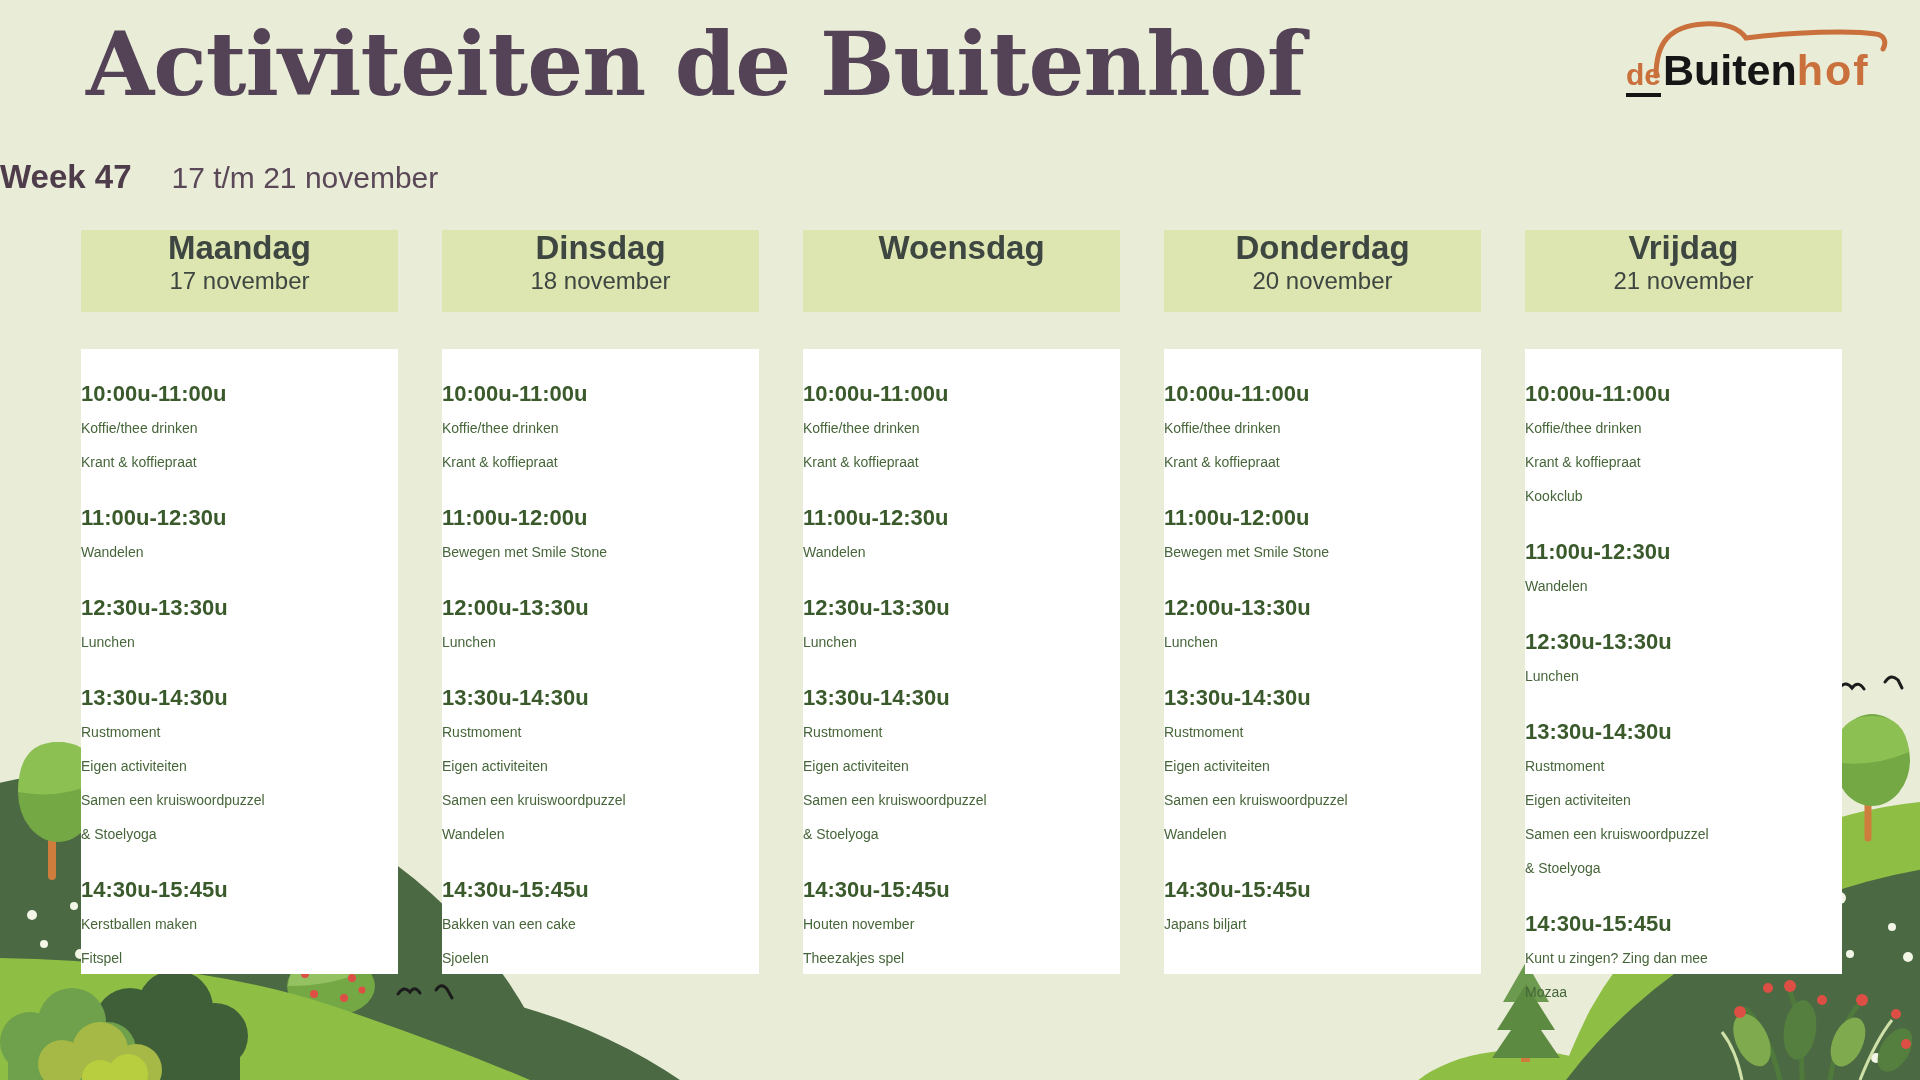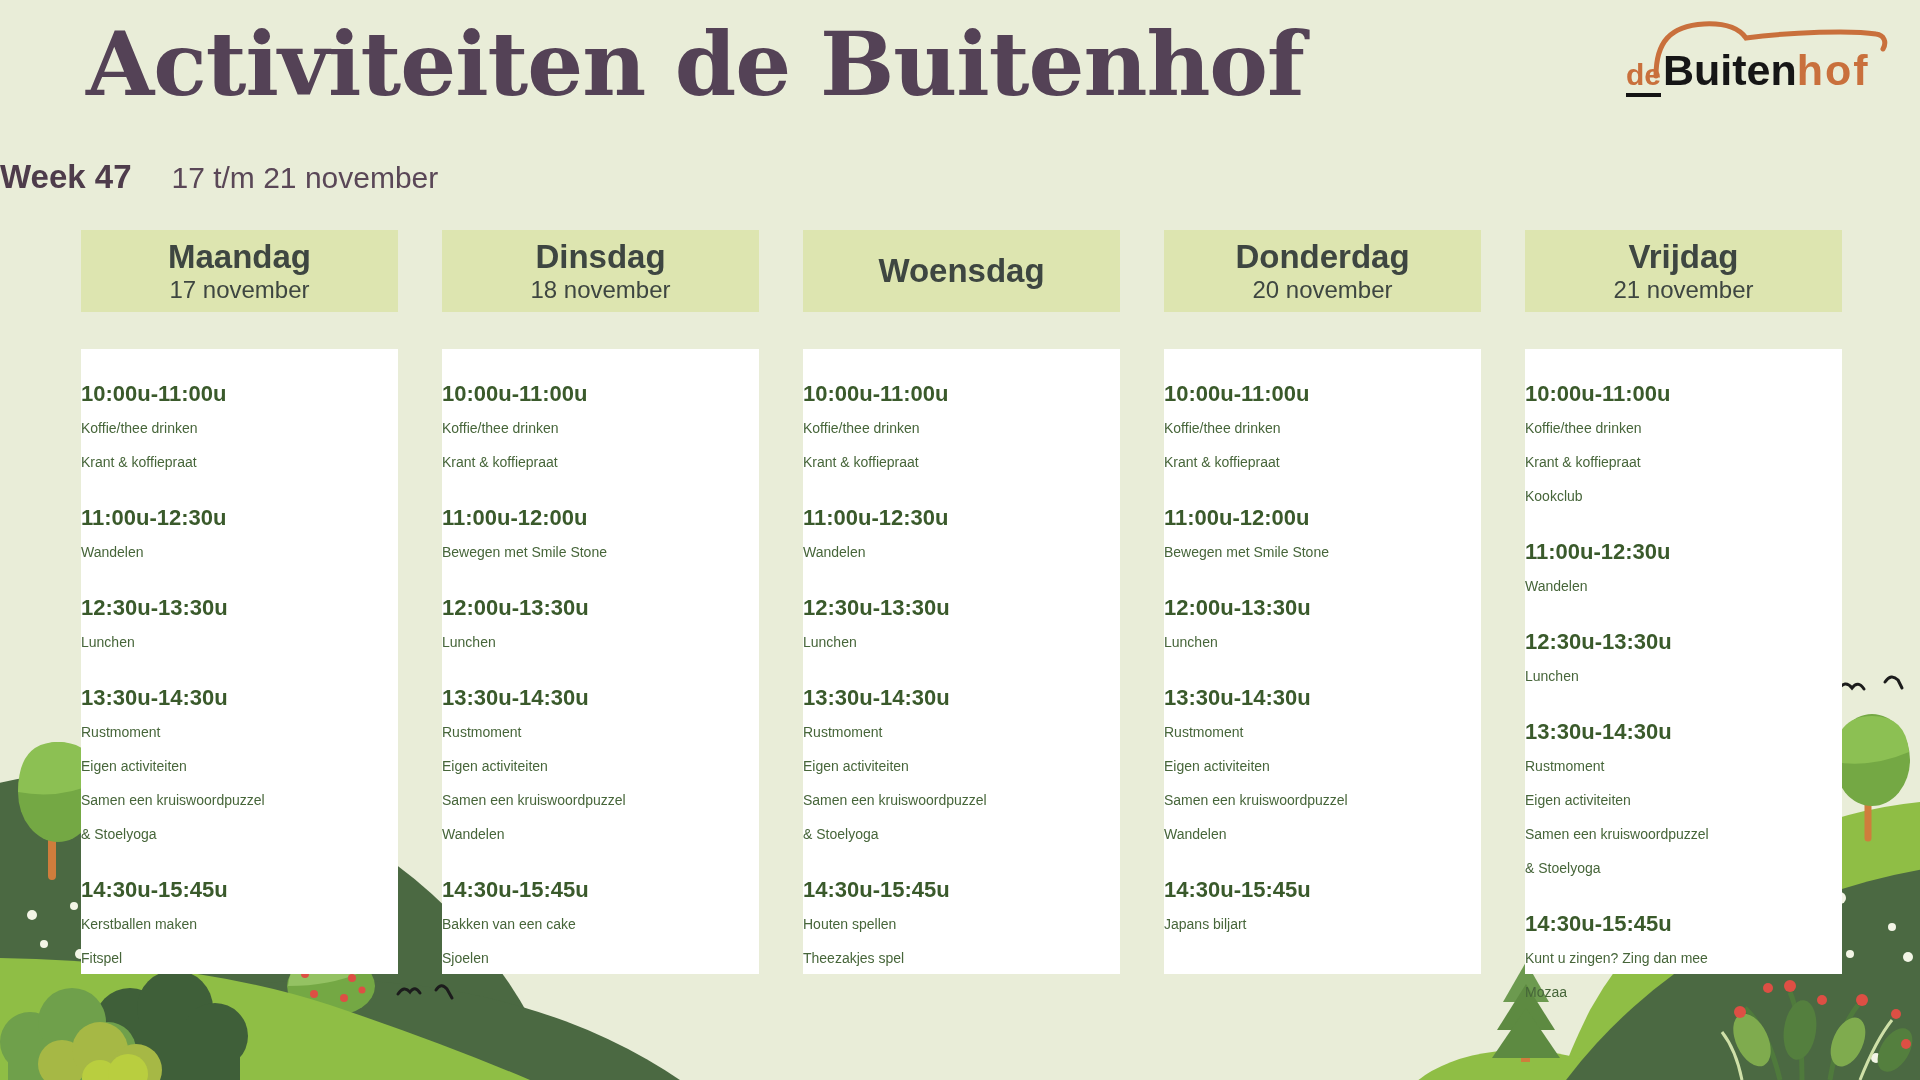--- a/index.html
+++ b/index.html
@@ -24,21 +24,21 @@
   .logo-text{position:absolute;left:14px;top:34px;display:flex;align-items:baseline;white-space:nowrap;}
   .logo-de{font-size:30px;font-weight:700;color:#c9703c;border-bottom:4px solid #141414;padding-bottom:1px;margin-right:2px;}
   .logo-buiten{font-size:43px;font-weight:700;color:#161616;letter-spacing:0px;}
   .logo-hof{font-size:43px;font-weight:700;color:#c9703c;letter-spacing:2px;}
 
   
   .grid{position:absolute;left:81px;top:230px;z-index:2;
     display:grid;grid-template-columns:repeat(5,317px);column-gap:44px;}
   .day{display:flex;flex-direction:column;}
   .day-header{background:#dde5b0;height:82px;text-align:center;
-    display:flex;flex-direction:column;justify-content:center;gap:2px;}
+    display:flex;flex-direction:column;gap:2px;}
   .day-name{font-size:33px;font-weight:700;color:#3e4641;line-height:1.1;}
   .day-date{font-size:24px;color:#3e4641;line-height:1.1;}
   .day-card{background:#ffffff;height:625px;margin-top:37px;text-align:left;
     padding-top:28px;box-sizing:border-box;}
   .block{margin-bottom:22px;}
   .time{font-size:22px;font-weight:700;color:#3a5a2b;line-height:34px;}
   .act{font-size:14px;color:#466539;line-height:34px;}
 </style>
 </head>
 <body>
@@ -255,21 +255,21 @@
           </div>
           <div class="block">
             <div class="time">13:30u-14:30u</div>
             <div class="act">Rustmoment</div>
             <div class="act">Eigen activiteiten</div>
             <div class="act">Samen een kruiswoordpuzzel</div>
             <div class="act">&amp; Stoelyoga</div>
           </div>
           <div class="block">
             <div class="time">14:30u-15:45u</div>
-            <div class="act">Houten spellen</div>
+            <div class="act">Houten november</div>
             <div class="act">Theezakjes spel</div>
           </div>
         </div>
     </section>
 
     <section class="day">
       <div class="day-header">
         <div class="day-name">Donderdag</div>
         <div class="day-date">20 november</div>
       </div>

